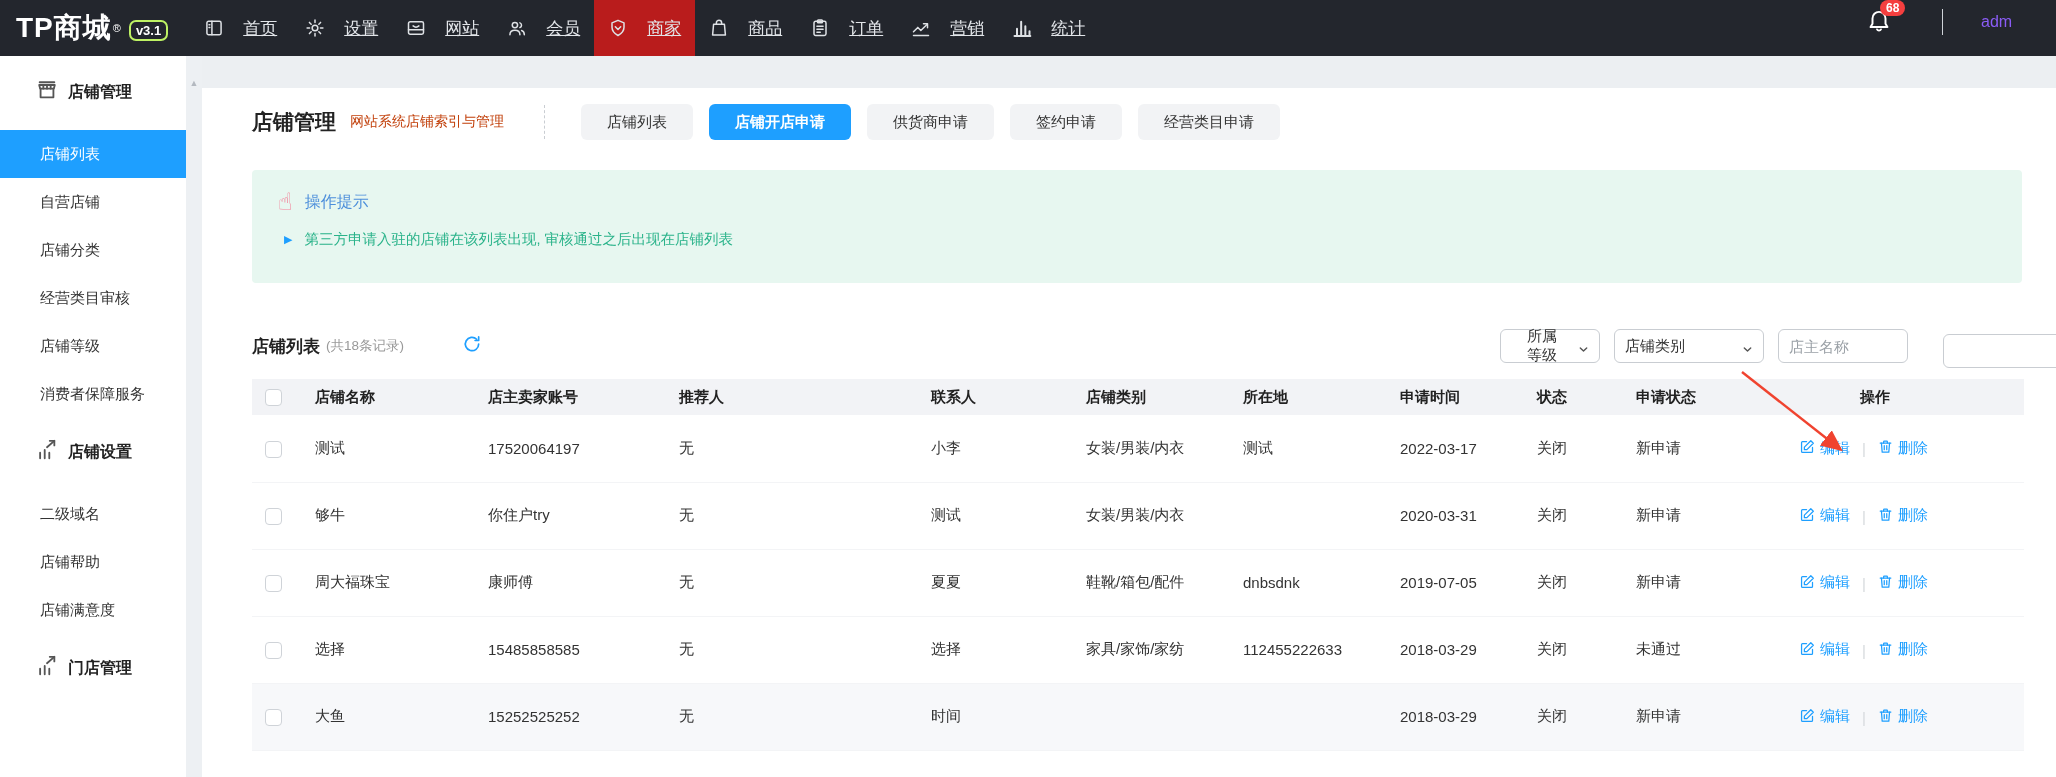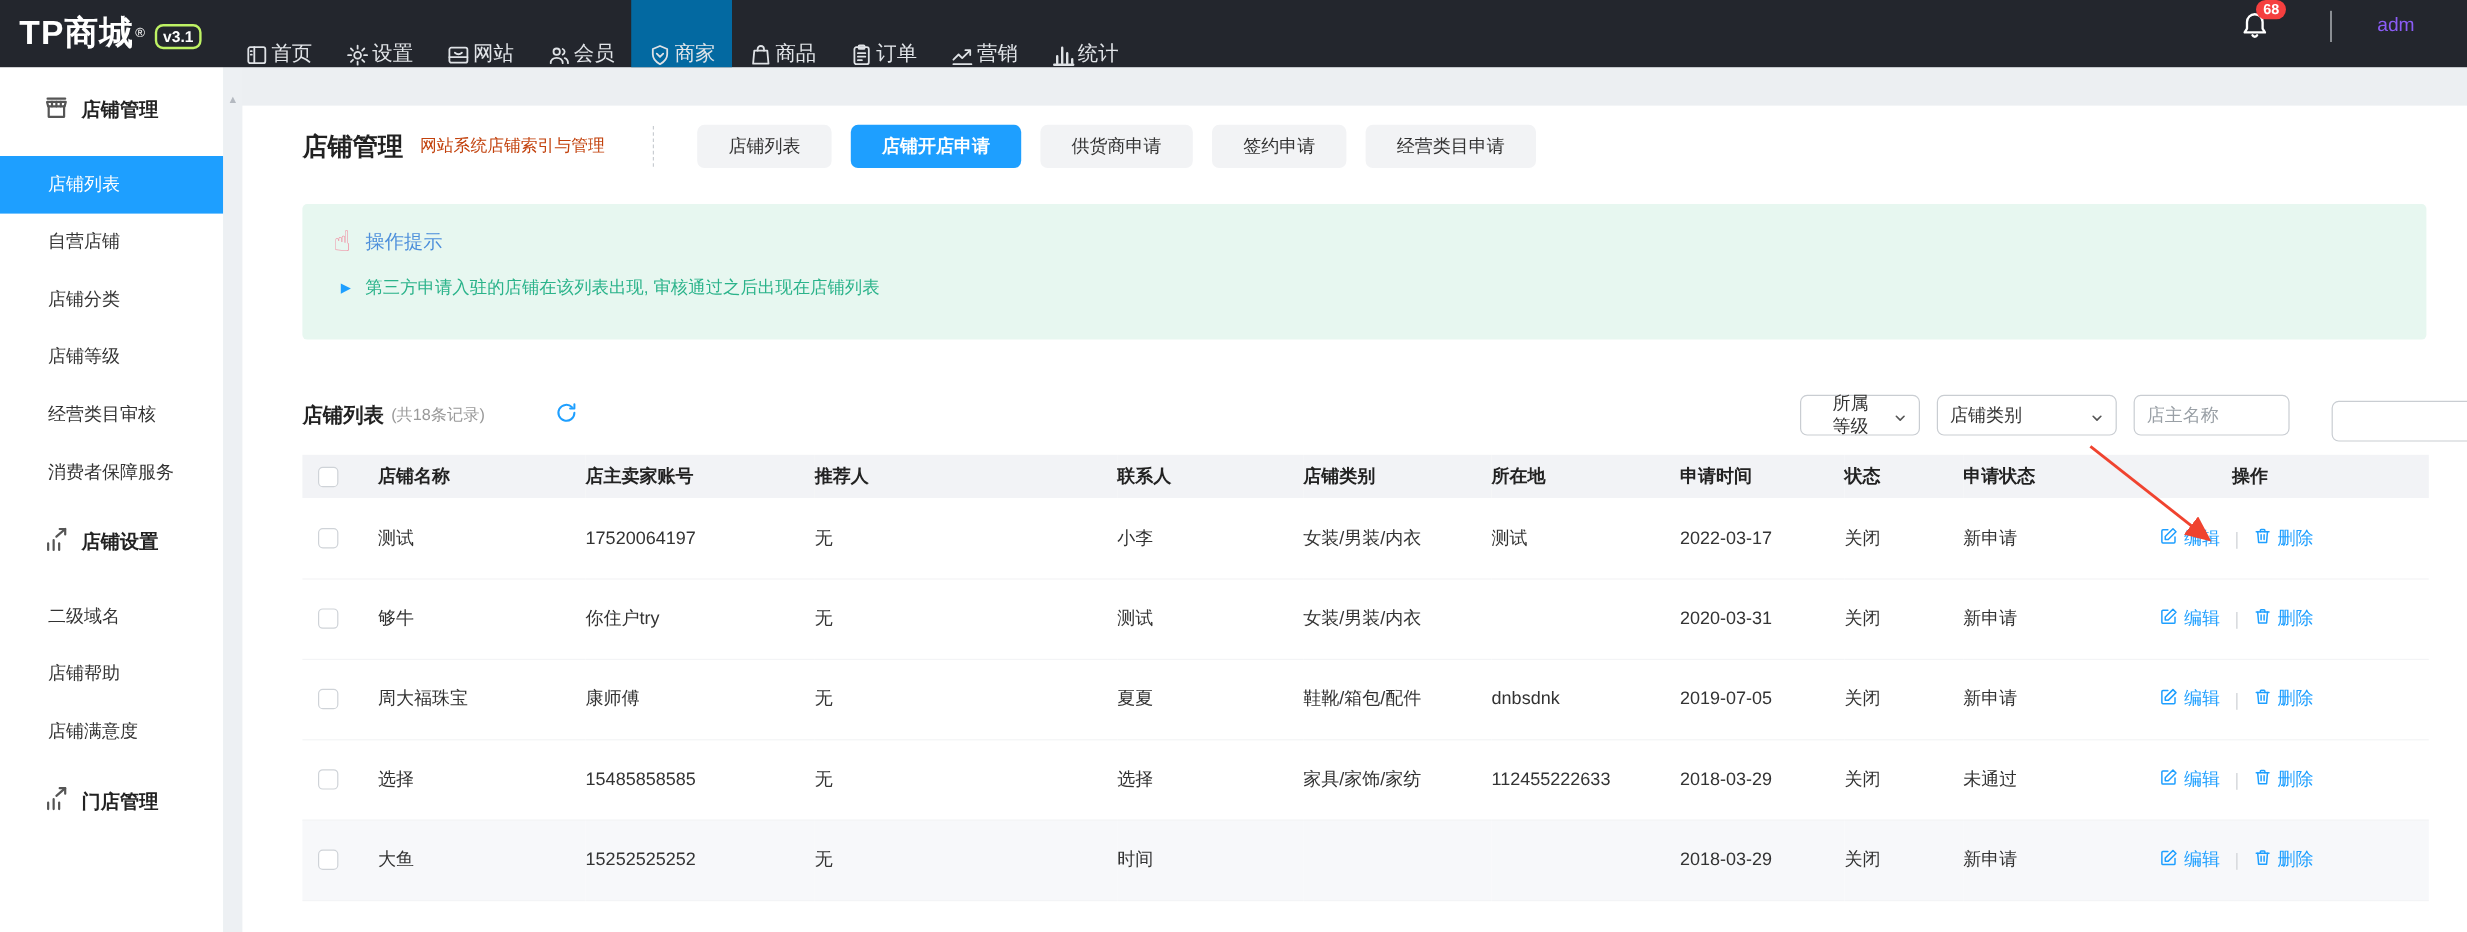--- a/index.html
+++ b/index.html
@@ -6,22 +6,22 @@
   html,body { width:2056px; height:777px; overflow:hidden; }
   body { font-family:"Liberation Sans","DejaVu Sans",sans-serif; background:#eceff2; position:relative; }
 
   
   .topnav { position:absolute; left:0; top:0; width:2056px; height:56px; background:#23262d; display:flex; align-items:center; z-index:5; }
   .logo-wrap { display:flex; align-items:flex-end; padding-left:16px; color:#fff; }
   .logo { font-size:28px; font-weight:800; letter-spacing:1px; line-height:1; }
   .logo-reg { font-size:11px; vertical-align:top; position:relative; top:-8px; margin-left:1px; }
   .ver-badge { border:2px solid #bef264; border-radius:7px; font-size:13px; font-weight:700; padding:1px 5px; margin-left:8px; margin-bottom:1px; color:#fff; }
   .nav-items { display:flex; height:100%; margin-left:22px; }
-  .nav-item { display:flex; align-items:flex-end; gap:2px; padding:0 14px; height:100%; color:#e2e5e9; font-size:17px; cursor:pointer; }
-  .nav-item.active { background:#0369a1; }
+  .nav-item { display:flex; align-items:center; gap:19px; padding:0 14px; height:100%; color:#e2e5e9; font-size:17px; cursor:pointer;text-decoration:underline; }
+  .nav-item.active { background:#b91c1c; }
   .nav-ic svg { width:20px; height:20px; display:block; stroke:#dfe2e6; }
   .nav-right { position:absolute; left:1866px; top:0; height:44px; display:flex; align-items:center; }
   .bell-wrap { position:relative; width:30px; height:30px; }
   .bell-wrap svg { width:26px; height:26px; stroke:#fff; }
   .nav-badge { position:absolute; top:-7px; left:14px; background:#f53f3f; color:#fff; font-size:12px; font-weight:700; border-radius:10px; padding:2px 6px; line-height:1; }
   .nav-divider { width:1px; height:26px; background:#cfd3d8; margin:0 38px 0 46px; }
   .nav-user { color:#8b5cf6; font-size:16px; white-space:nowrap; }
 
   
   .sidebar { position:absolute; left:0; top:56px; width:186px; height:721px; background:#ffffff; padding-top:14px; }
@@ -199,22 +199,22 @@
           <path d="M4 3.5h16"></path>
           <path d="M3.5 6.5h17l-1 4h-15z"></path>
           <path d="M5 10.5V20h14v-9.5"></path>
           <path d="M8 6.5v4M12 6.5v4M16 6.5v4"></path>
         </svg></span>
       <span>店铺管理</span>
     </div>
     <div class="sb-item active">店铺列表</div>
     <div class="sb-item">自营店铺</div>
     <div class="sb-item">店铺分类</div>
+    <div class="sb-item">经营类目审核</div>
     <div class="sb-item">店铺等级</div>
-    <div class="sb-item">经营类目审核</div>
     <div class="sb-item">消费者保障服务</div>
     <div class="sb-group-title">
       <span><svg class="icon" viewBox="0 0 24 24" style="stroke-width:2">
           <path d="M4.5 21v-6M9.5 21v-9M14.5 21v-6"></path>
           <path d="M12 9l8-7"></path>
           <path d="M15 2h5v5"></path>
         </svg></span>
       <span>店铺设置</span>
     </div>
     <div class="sb-item">二级域名</div>

